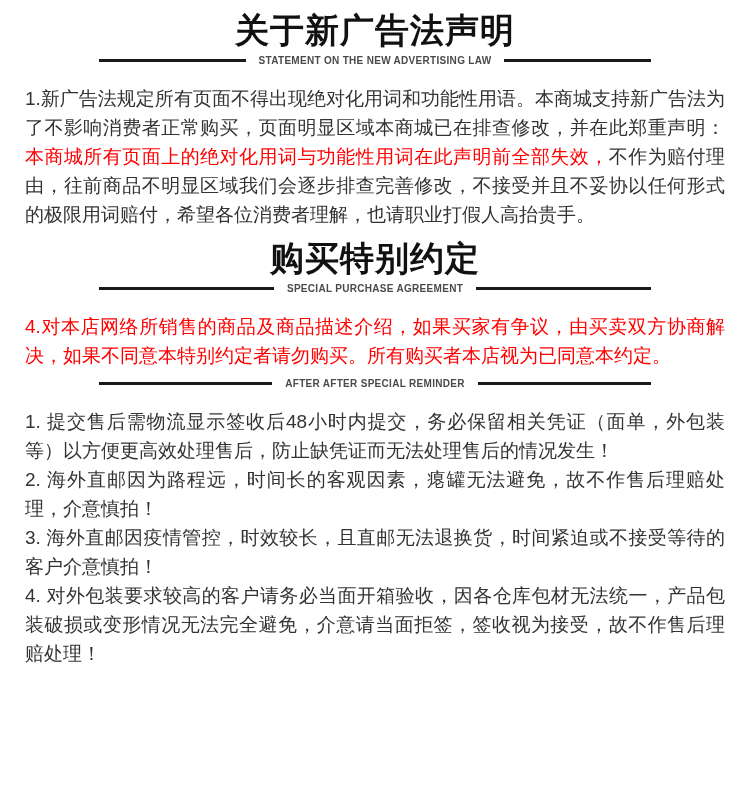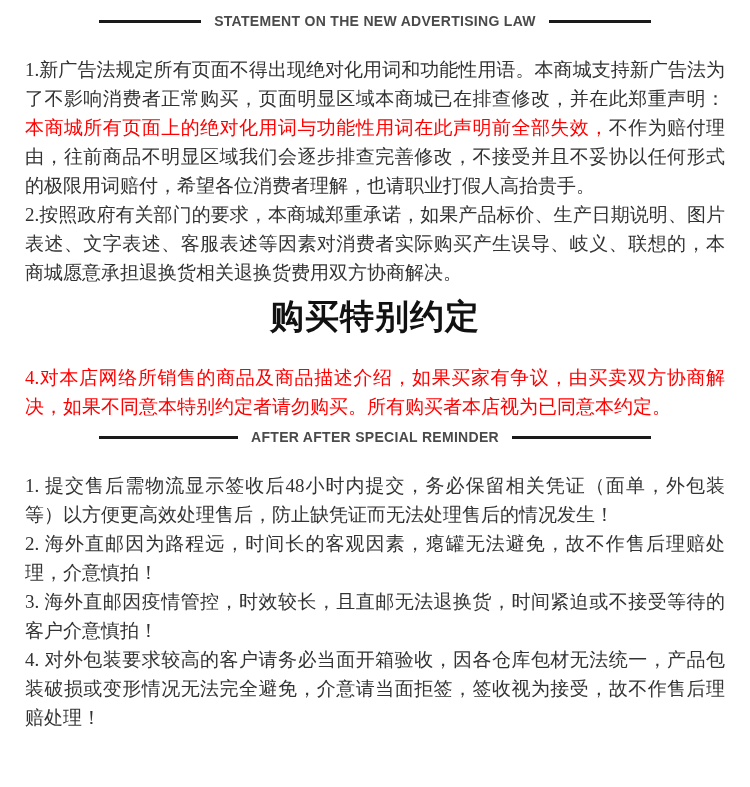--- a/index.html
+++ b/index.html
@@ -29,54 +29,59 @@
     margin: 4px auto 0;
     gap: 13px;
   }
   .rule {
     flex: 1 1 auto;
     height: 3px;
     background: #1a1a1a;
   }
   .sub-text {
     white-space: nowrap;
-    font-size: 14px;
+    font-size: 10px;
     font-weight: 600;
     color: #4a4a4a;
     letter-spacing: 0.3px;
   }
-  .paras { margin: 26px 25px 0; font-family: Liberation Serif, serif; }
+  .paras { margin: 18px 25px 0; }
   .paras p {
     margin: 0;
     font-size: 19px;
     line-height: 29px;
     text-align: justify;
     color: #333333;
   }
   .paras .red { color: #ff0000; }
 </style>
 </head>
 <body>
 
 <div class="page">
 
   <section class="section-1">
+    <h1 class="section-title">关于新广告法声明</h1>
     <div class="sub-row">
       <span class="rule"></span>
       <span class="sub-text">STATEMENT ON THE NEW ADVERTISING LAW</span>
       <span class="rule"></span>
     </div>
     <div class="paras">
         <p><span>1.新广告法规定所有页面不得出现绝对化用词和功能性用语。本商城支持新广告法为了不影响消费者正常购买，页面明显区域本商城已在排查修改，并在此郑重声明：</span><span class="red">本商城所有页面上的绝对化用词与功能性用词在此声明前全部失效，</span><span>不作为赔付理由，往前商品不明显区域我们会逐步排查完善修改，不接受并且不妥协以任何形式的极限用词赔付，希望各位消费者理解，也请职业打假人高抬贵手。</span></p>
-        <p><span>2.按照政府有关部门的要求，本商城郑重承诺，如果产品标价、生产日期说明、图片表述、文字表述、客服表述等因素对消费者实际购买产生误导、岐义、联想的，本商城愿意承担退换货相关退换货费用双方协商解决。</span></p>
       </div>
   </section>
 
   <section class="section-2">
     <h1 class="section-title">购买特别约定</h1>
+    <div class="sub-row">
+      <span class="rule"></span>
+      <span class="sub-text">SPECIAL PURCHASE AGREEMENT</span>
+      <span class="rule"></span>
+    </div>
     <div class="paras">
         <p><span class="red">4.对本店网络所销售的商品及商品描述介绍，如果买家有争议，由买卖双方协商解决，如果不同意本特别约定者请勿购买。所有购买者本店视为已同意本约定。</span></p>
       </div>
   </section>
 
   <section class="section-3">
     <div class="sub-row">
       <span class="rule"></span>
       <span class="sub-text">AFTER AFTER SPECIAL REMINDER</span>
       <span class="rule"></span>

